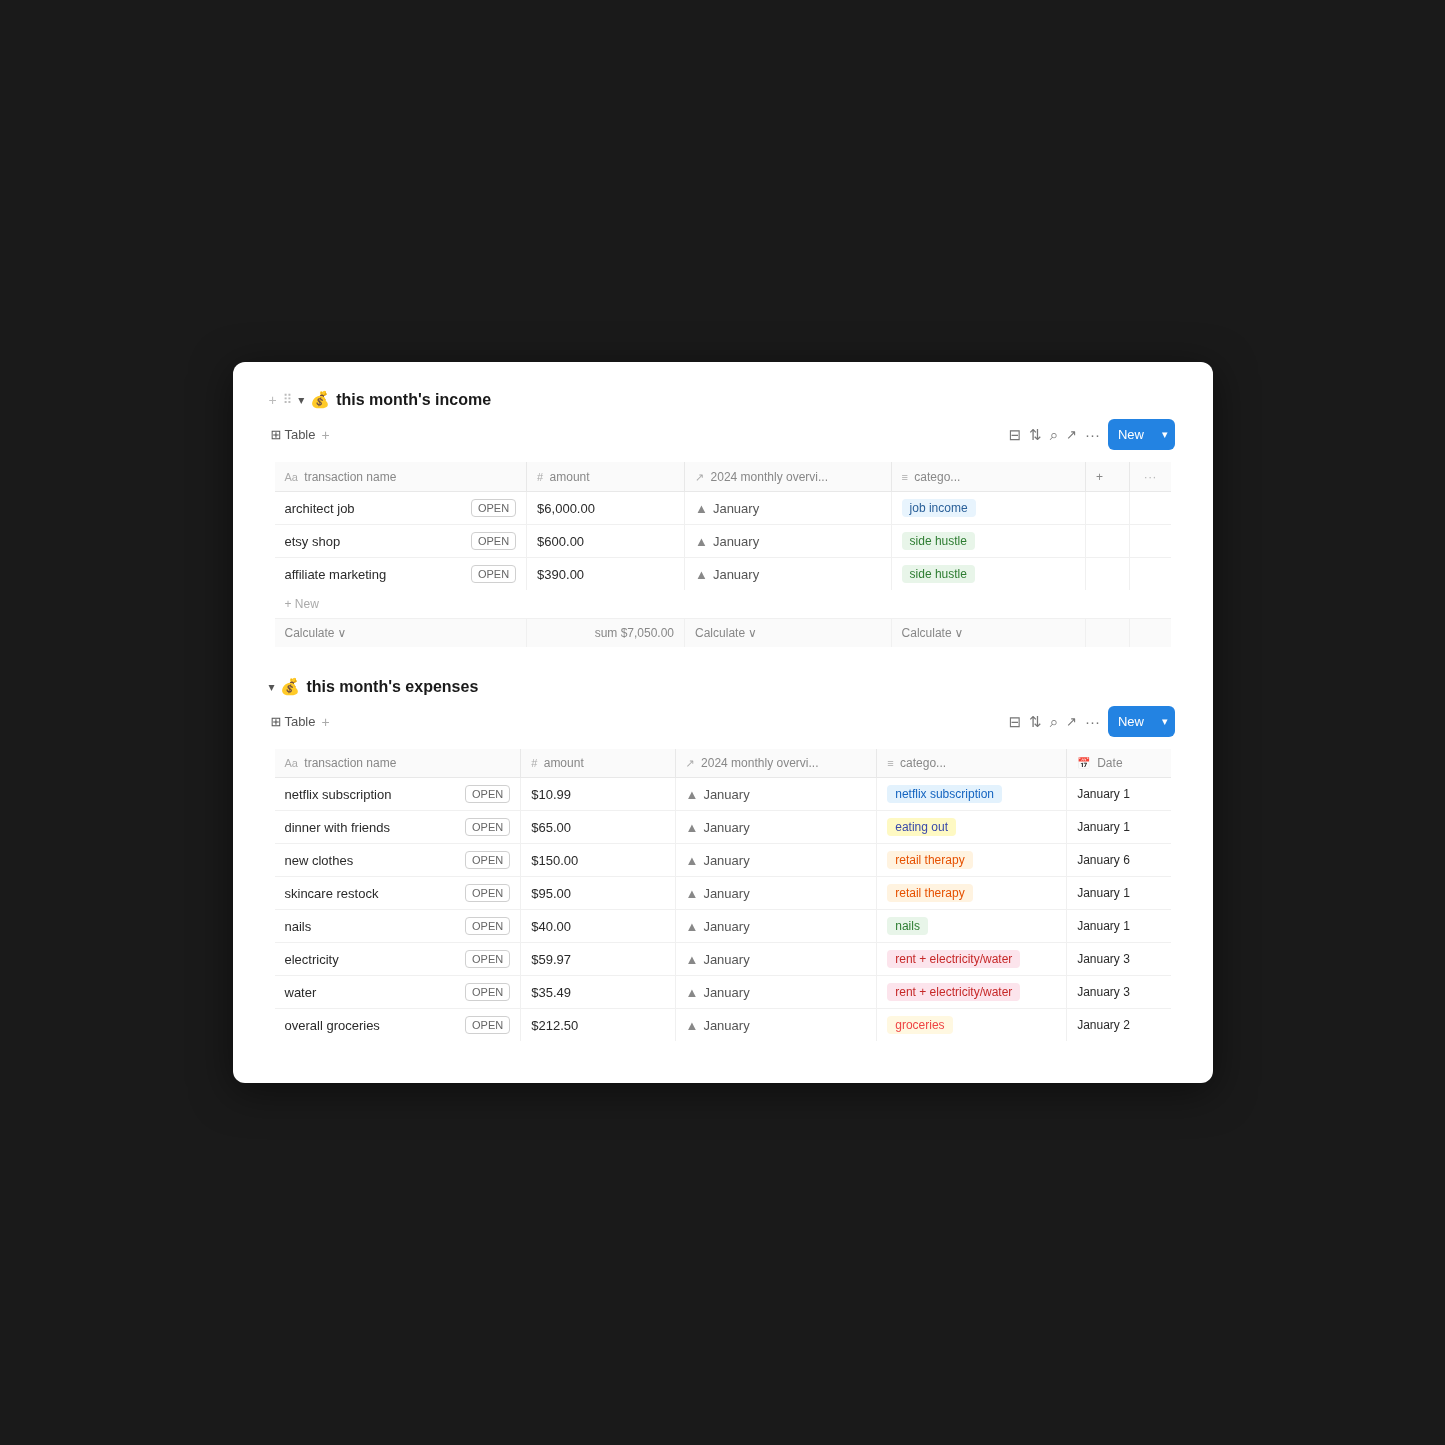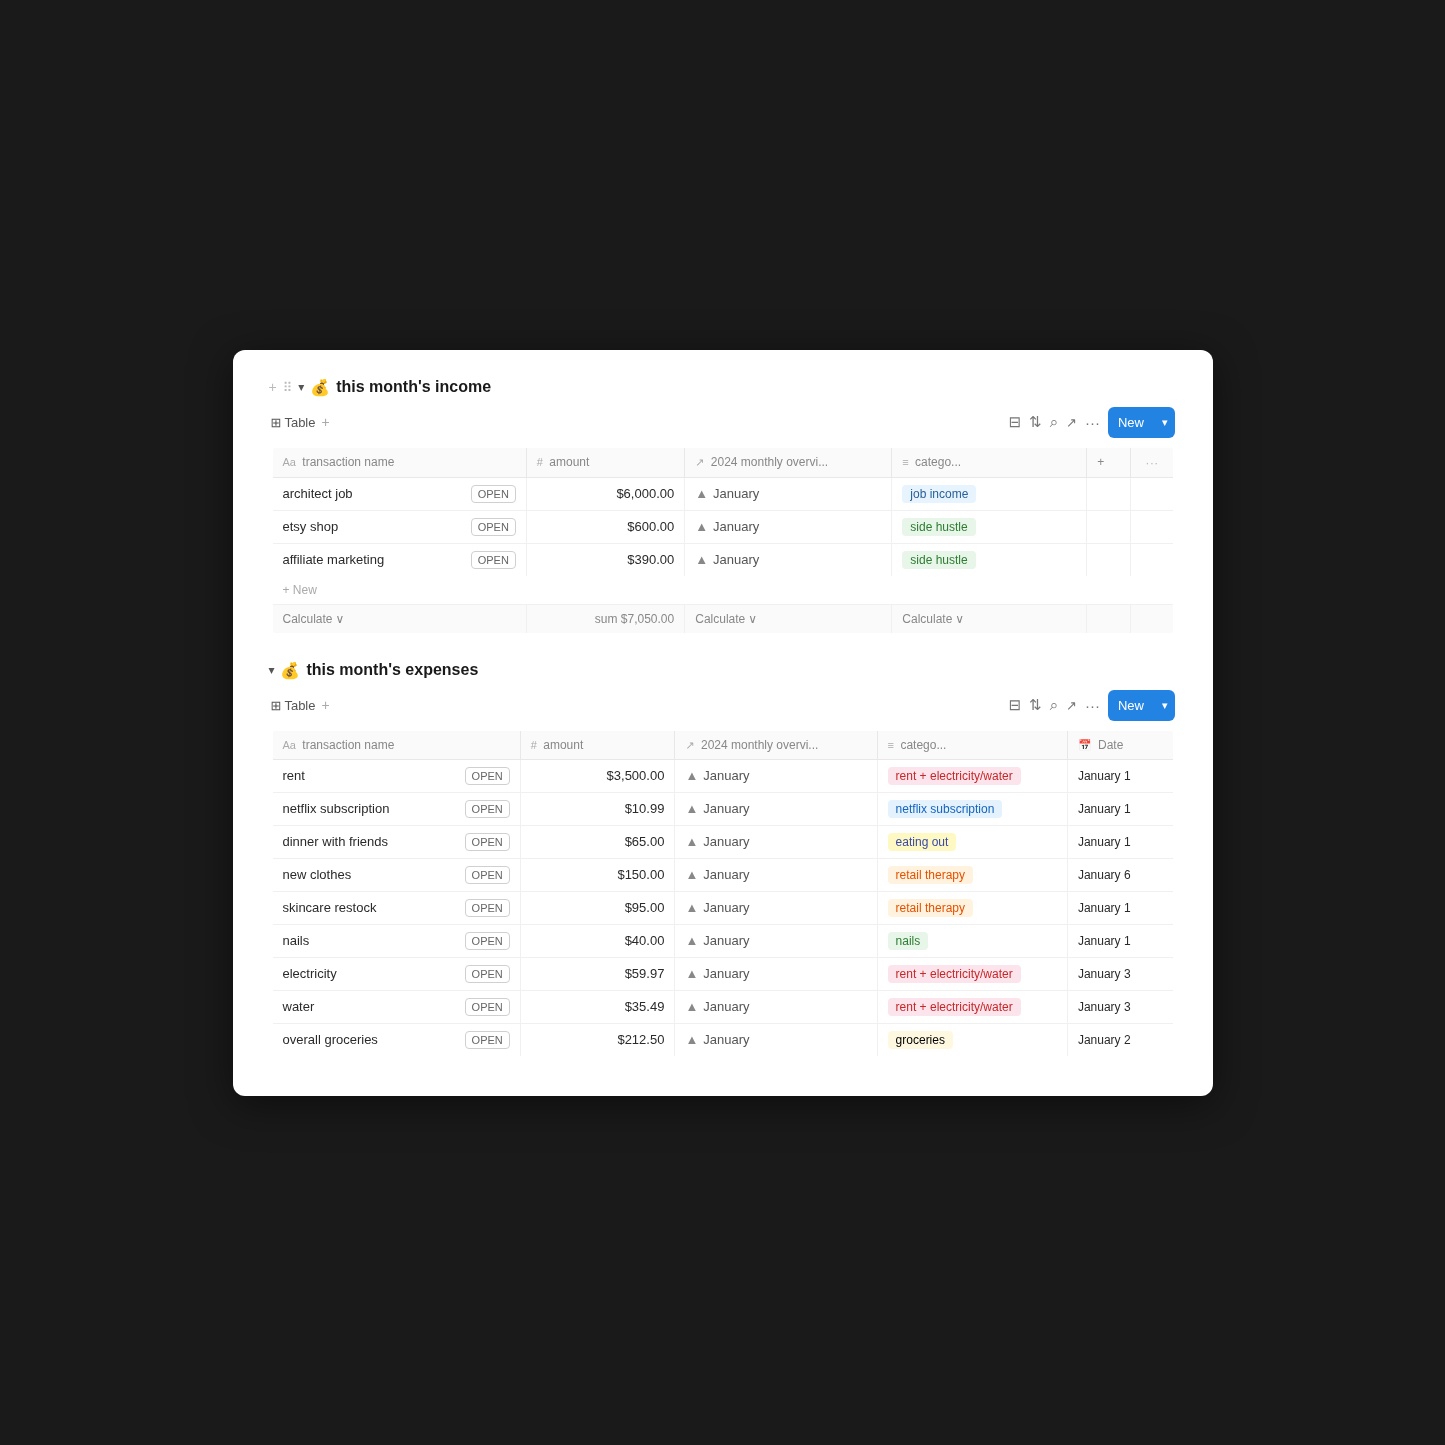--- a/index.html
+++ b/index.html
@@ -103,21 +103,21 @@
     .new-btn-arrow {
       padding: 4px 7px;
       font-size: 11px;
     }
 
     
     .data-table {
       width: 100%;
       border-collapse: collapse;
       font-size: 13px;
-      border: 4px solid #1d4ed8;
+      border: 6px solid #1d4ed8;
       border-radius: 6px;
       overflow: hidden;
     }
     .data-table th {
       background: #fafafa;
       color: #888;
       font-weight: 400;
       font-size: 12px;
       text-align: left;
       padding: 7px 10px;
@@ -172,21 +172,21 @@
       border-radius: 4px;
       padding: 2px 6px;
       font-size: 11px;
       color: #666;
       cursor: pointer;
       white-space: nowrap;
     }
 
     
     .amount-cell {
-      text-align: right;
+      text-align: left;
       font-weight: 400;
       color: #2a2a2a;
     }
 
     
     .monthly-cell {
       display: flex;
       align-items: center;
       gap: 5px;
       color: #555;
@@ -201,21 +201,21 @@
       font-weight: 400;
       white-space: nowrap;
     }
     .badge-job-income { background: #e8f4fd; color: #2a6099; }
     .badge-side-hustle { background: #e8f5e9; color: #2e7d32; }
     .badge-rent-electricity { background: #fce4ec; color: #c62828; }
     .badge-netflix { background: #e3f2fd; color: #1565c0; }
     .badge-eating-out { background: #fef9c3; color: #3949ab; }
     .badge-retail-therapy { background: #fff3e0; color: #e65100; }
     .badge-nails { background: #e8f5e9; color: #2e7d32; }
-    .badge-groceries { background: #fff8e1; color: #000000; }
+    .badge-groceries { background: #fff8e1; color: #ef4444; }
 
     
     .footer-row td {
       background: #fafafa;
       color: #888;
       font-size: 12px;
       border-top: 1px solid #e8e8e8;
     }
     .calculate-btn {
       background: none;
@@ -461,39 +461,20 @@
               <span class="th-icon">≡</span>
               <span>catego...</span>
             </th>
             <th class="col-date">
               <span class="th-icon">📅</span>
               <span>Date</span>
             </th>
           </tr>
         </thead>
         <tbody id="expenses-tbody">
-        <tr>
-    <td class="col-name">
-      <div class="name-cell">
-        <span class="name-text">rent</span>
-        <button class="open-btn">OPEN</button>
-      </div>
-    </td>
-    <td class="col-amount amount-cell">$3,500.00</td>
-    <td class="col-monthly">
-      <div class="monthly-cell">
-        <span style="color:#888;">▲</span>
-        <span>January</span>
-      </div>
-    </td>
-    <td class="col-category">
-      <span class="category-badge badge-rent-electricity">rent + electricity/water</span>
-    </td>
-    <td class="col-date date-cell">January 1</td>
-  </tr>
             <tr>
     <td class="col-name">
       <div class="name-cell">
         <span class="name-text">netflix subscription</span>
         <button class="open-btn">OPEN</button>
       </div>
     </td>
     <td class="col-amount amount-cell">$10.99</td>
     <td class="col-monthly">
       <div class="monthly-cell">

